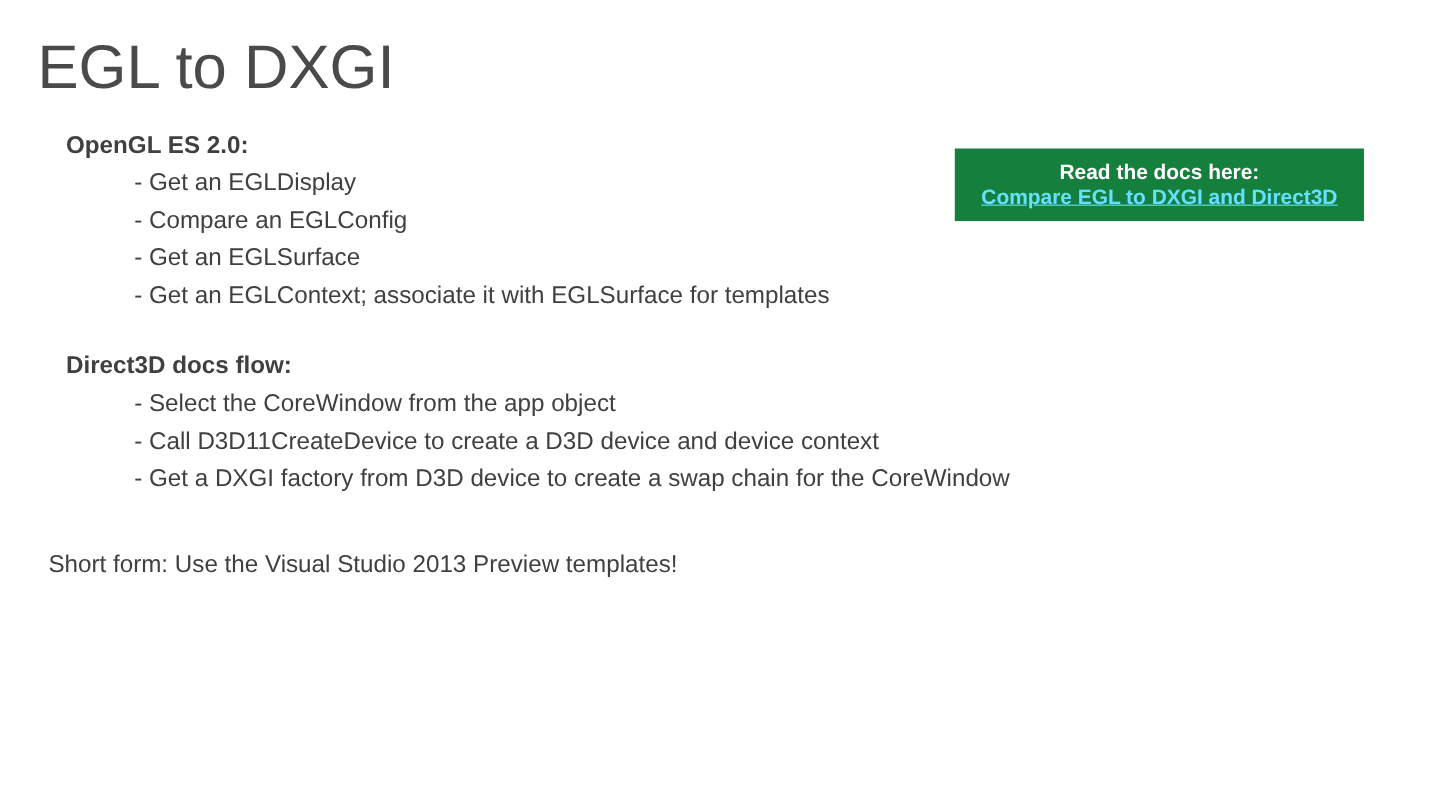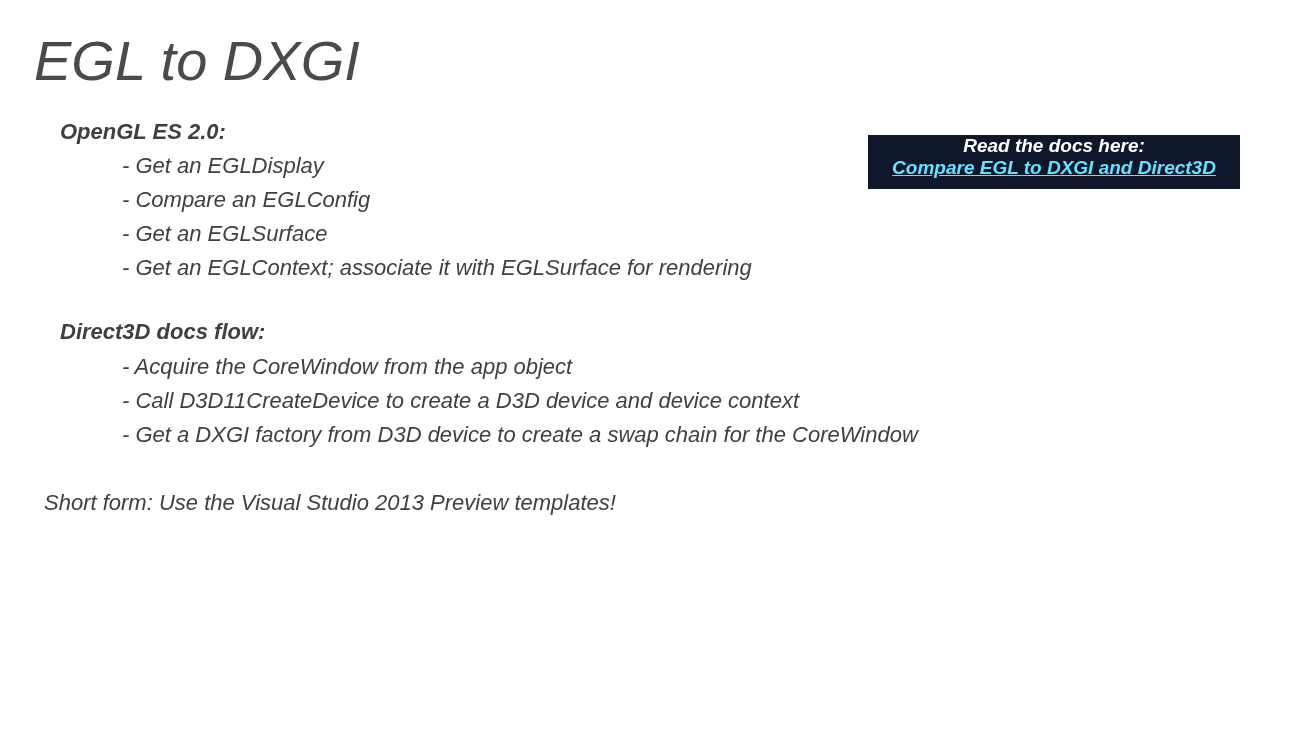--- a/index.html
+++ b/index.html
@@ -1,24 +1,24 @@
 <!DOCTYPE html>
 <html><head>
 <meta charset="utf-8">
 <style>
   * { margin: 0; padding: 0; box-sizing: border-box; }
   html, body { width: 1305px; height: 734px; background: #fff; font-family: "Segoe UI", Arial, sans-serif; color: #404040; overflow: hidden; }
-  .slide { position: relative; width: 1305px; height: 598px; padding: 28px 38px 0 34px; font-style: italic; }
+  .slide { position: relative; width: 1305px; height: 598px; padding: 28px 38px 0 34px; }
   .title { font-size: 56px; font-weight: 300; color: #4a4a4a; letter-spacing: 0px; margin-bottom: 22px; }
   .body { font-size: 22px; line-height: 1.55; color: #404040; }
   .section-label { font-weight: 700; margin-top: 0; margin-left: 26px; }
   .section-label.second { margin-top: 30px; }
   .bullet { margin-left: 88px; font-weight: 400; }
-  .short-form { margin-top: 34px; margin-left: 10px; font-weight: 400; }
-  .callout { position: absolute; top: 135px; right: 65px; width: 372px; background: #0f172a; color: #fff; text-align: center; padding: 0 10px 10px 10px; }
+  .short-form { margin-top: 44px; margin-left: 10px; font-weight: 400; }
+  .callout { position: absolute; top: 135px; right: 65px; width: 372px; background: #15803d; color: #fff; text-align: center; padding: 12px 10px 10px 10px; }
   .callout .line1 { font-weight: 700; font-size: 19px; }
   .callout .line2 { font-weight: 700; font-size: 19px; color: #66e0ff; text-decoration: underline; cursor: pointer; }
 </style>
 </head>
 <body>
 
 <div class="slide">
 
   <div class="title">EGL to DXGI</div>
 
@@ -26,24 +26,24 @@
     <div class="line1">Read the docs here:</div>
     <div class="line2">Compare EGL to DXGI and Direct3D</div>
   </div>
 
   <div class="body">
 
     <div class="section-label">OpenGL ES 2.0:</div>
     <div class="bullet">- Get an EGLDisplay</div>
     <div class="bullet">- Compare an EGLConfig</div>
     <div class="bullet">- Get an EGLSurface</div>
-    <div class="bullet">- Get an EGLContext; associate it with EGLSurface for rendering</div>
+    <div class="bullet">- Get an EGLContext; associate it with EGLSurface for templates</div>
 
     <div class="section-label second">Direct3D docs flow:</div>
-    <div class="bullet">- Acquire the CoreWindow from the app object</div>
+    <div class="bullet">- Select the CoreWindow from the app object</div>
     <div class="bullet">- Call D3D11CreateDevice to create a D3D device and device context</div>
     <div class="bullet">- Get a DXGI factory from D3D device to create a swap chain for the CoreWindow</div>
 
     <div class="short-form">Short form: Use the Visual Studio 2013 Preview templates!</div>
 
   </div>
 
 </div>
 
 </body></html>

